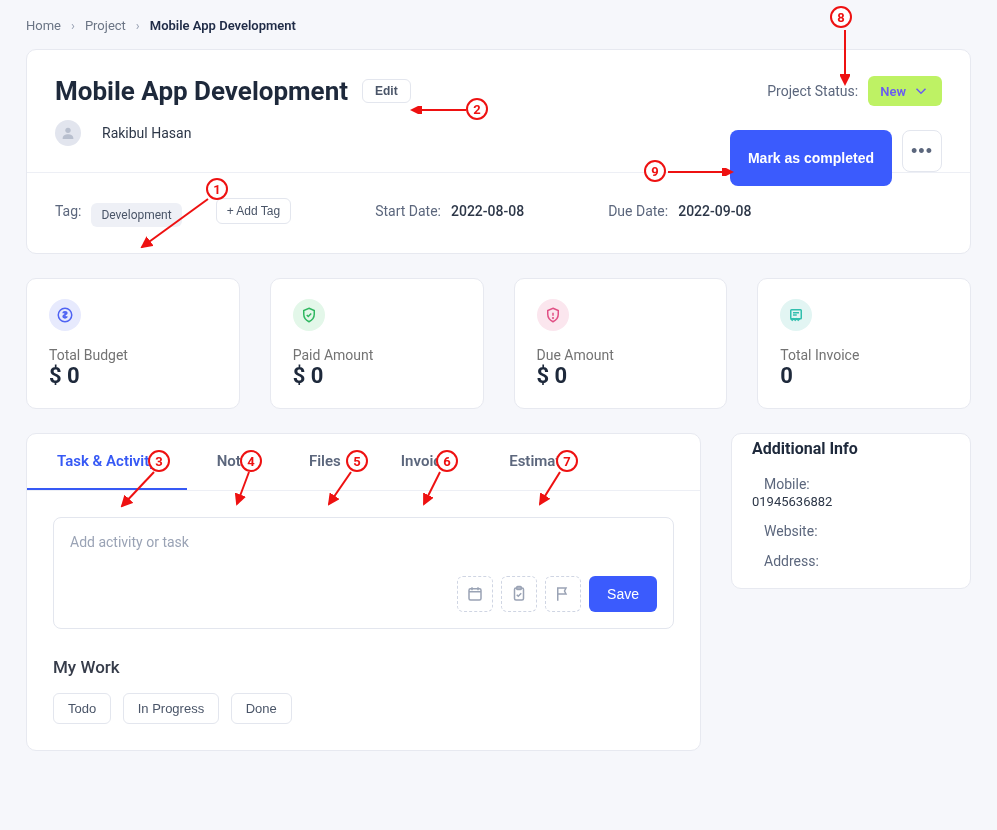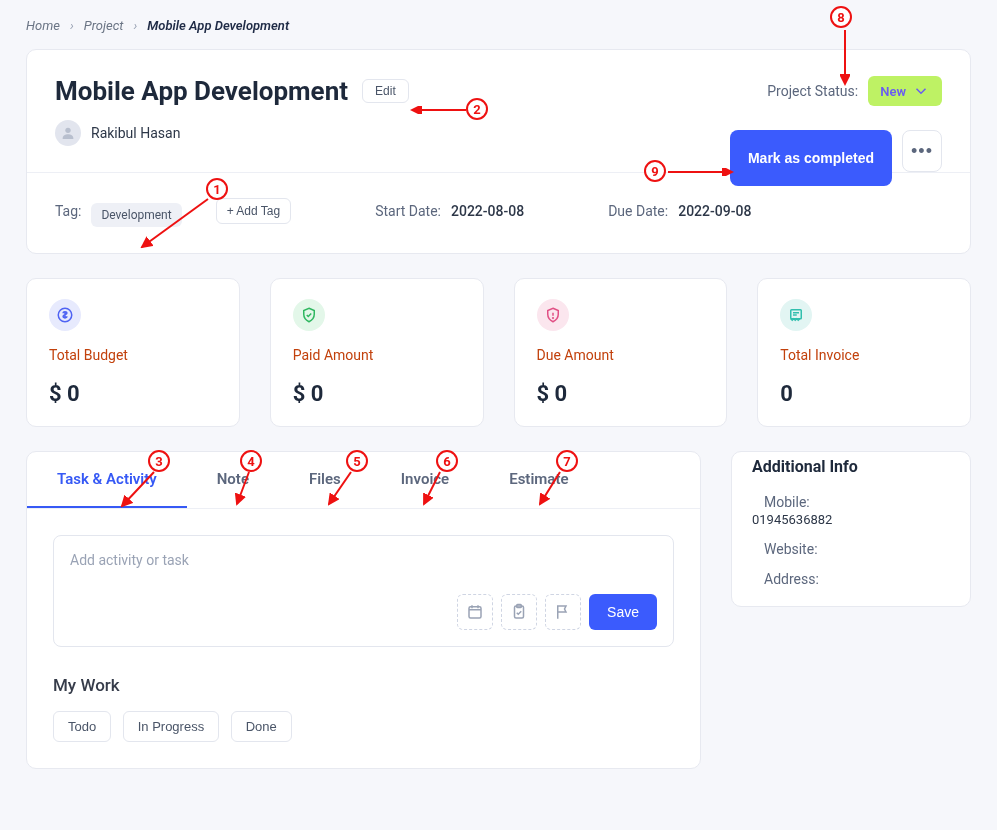--- a/index.html
+++ b/index.html
@@ -12,21 +12,20 @@
   font-size: 14px;
   position: relative;
 }
 .breadcrumb {
   display: flex;
   align-items: flex-end;
   gap: 10px;
   color: #6b7585;
   font-size: 13px;
   margin-bottom: 16px;
-  font-style: italic;
 }
 .breadcrumb .current { color: #1f2b46; font-weight: 600; }
 .breadcrumb .chev { color: #98a1b3; }
 .card {
   background: #fff;
   border: 1px solid #e7e9f0;
   border-radius: 10px;
 }
 .header-card {
   padding: 26px 28px 0 28px;
@@ -35,20 +34,21 @@
 .title-row { display: flex; align-items: center; gap: 14px; }
 .title { font-size: 26px; font-weight: 700; color: #1e293b; }
 .edit-btn {
   border: 1px solid #e3e6ee;
   background: #fff;
   border-radius: 6px;
   padding: 4px 12px;
   font-size: 12px;
   color: #4a5568;
   cursor: pointer;
+  font-weight: bold;
 }
 .status-wrap {
   position: absolute;
   right: 28px;
   top: 26px;
   display: flex;
   align-items: center;
   gap: 10px;
 }
 .status-label { color: #5c677d; }
@@ -57,21 +57,21 @@
   color: #6a5cf2;
   border-radius: 6px;
   padding: 6px 12px;
   font-size: 13px;
   font-weight: 600;
   display: flex;
   align-items: center;
   gap: 6px;
   cursor: pointer;
 }
-.author-row { display: flex; align-items: center; gap: 10px; margin-top: 14px; text-align: center; }
+.author-row { display: flex; align-items: center; gap: 21px; margin-top: 14px; text-align: center; }
 .avatar {
   width: 26px; height: 26px; border-radius: 50%;
   background: #e2e5ee;
   display: flex; align-items: center; justify-content: center;
 }
 .author-name { color: #2d3748; font-size: 14px; }
 .action-row {
   position: absolute;
   right: 28px;
   top: 80px;
@@ -137,21 +137,21 @@
 }
 .stat-icon {
   width: 32px; height: 32px; border-radius: 50%;
   display: flex; align-items: center; justify-content: center;
   margin-bottom: 16px;
 }
 .ic-budget { background: #e7eafd; color: #4f63f3; }
 .ic-paid { background: #e3f7e9; color: #2fb760; }
 .ic-due { background: #fbe6ee; color: #e15085; }
 .ic-invoice { background: #e2f5f3; color: #31bfae; }
-.stat-label { color: #c2410c; font-size: 14px; margin-bottom: 18px; }
+.stat-label { color: #737373; font-size: 14px; margin-bottom: 0; }
 .stat-value { font-size: 22px; font-weight: 700; color: #1e293b; }
 .lower-row { display: flex; gap: 30px; margin-top: 24px; align-items: flex-start; }
 .tabs-card { flex: 1; background: #fff; border: 1px solid #e7e9f0; border-radius: 10px; }
 .tabs-head {
   display: flex;
   border-bottom: 1px solid #edeff5;
 }
 .tab {
   padding: 18px 30px;
   color: #5c677d;

